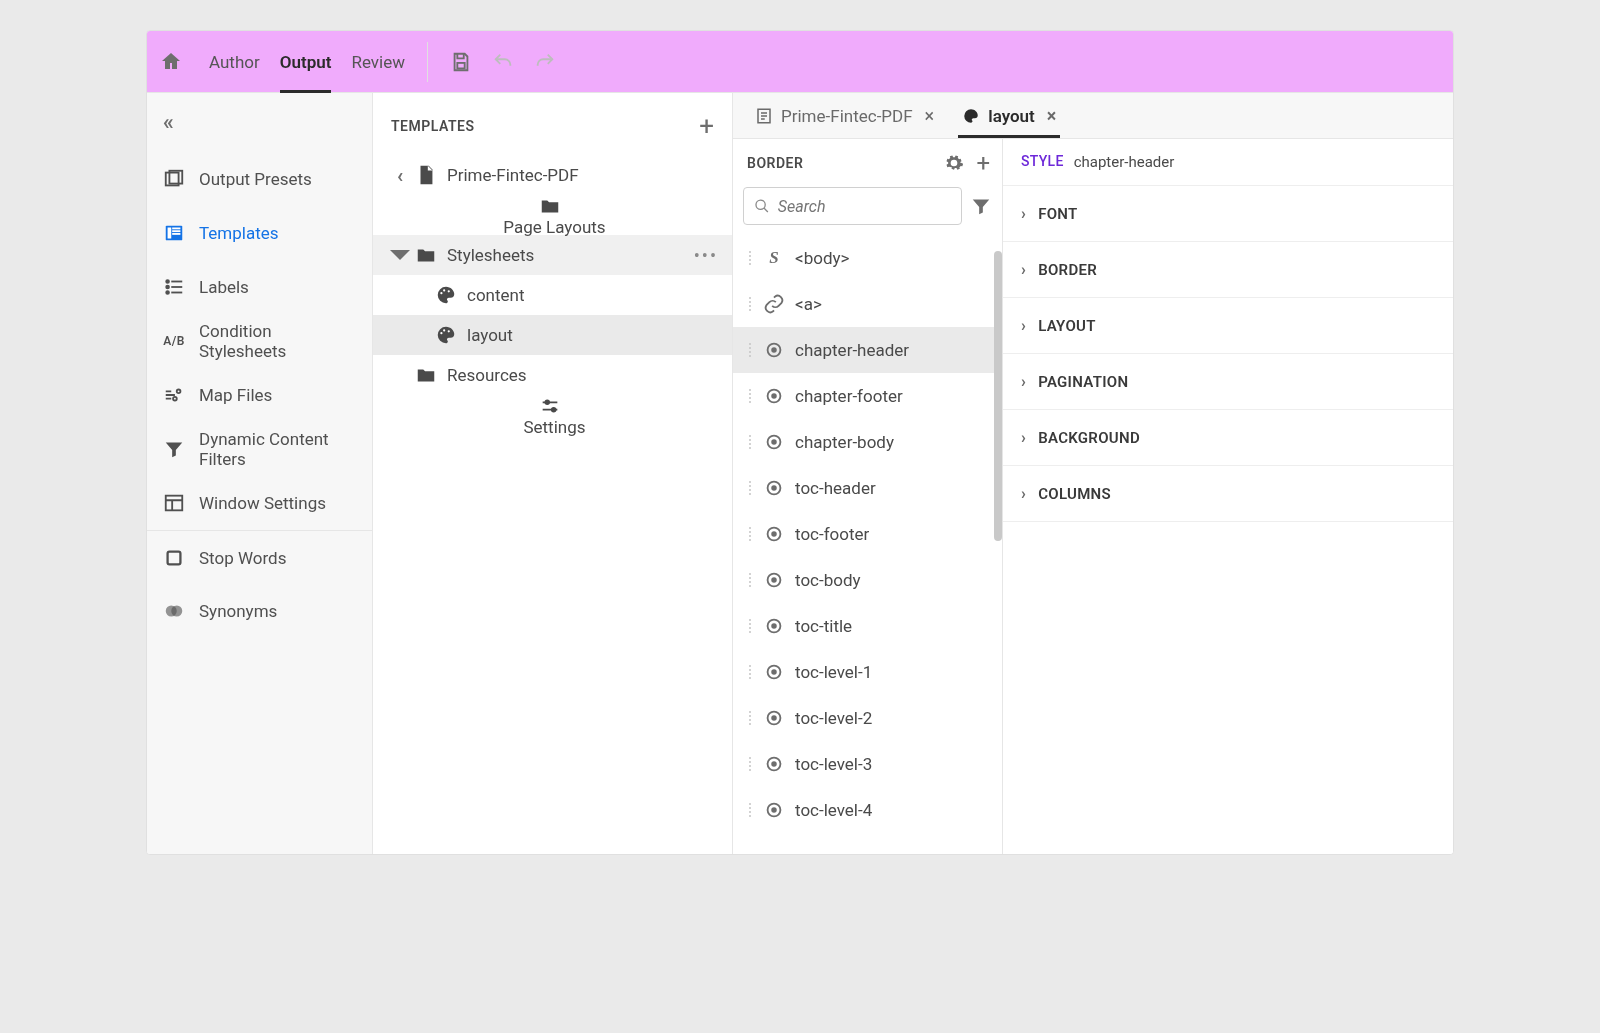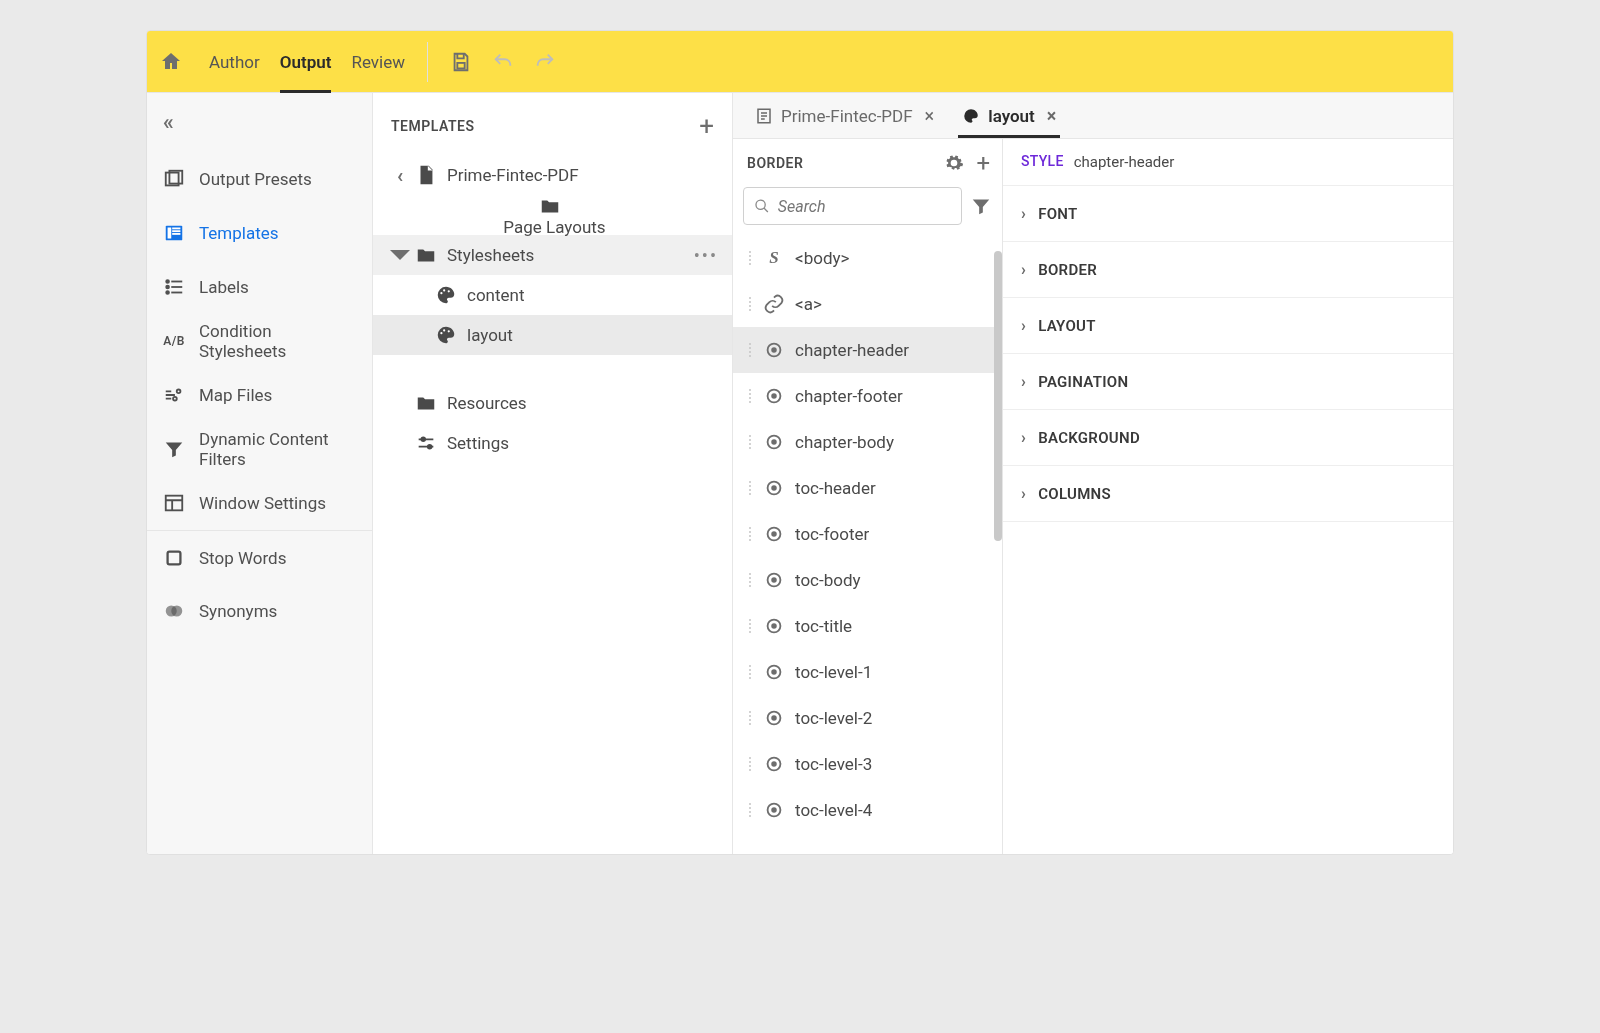--- a/index.html
+++ b/index.html
@@ -1,20 +1,20 @@
 <!DOCTYPE html>
 <html><head>
 <meta charset="utf-8">
 <style>
   * { box-sizing: border-box; margin: 0; padding: 0; font-family: -apple-system, BlinkMacSystemFont, "Segoe UI", Roboto, Helvetica, Arial, sans-serif; }
   body { background: #eaeaea; width: 1600px; height: 1033px; overflow: hidden; padding: 30px; }
   .app { width: 1308px; height: 825px; background: #fff; margin: 0 auto; display: flex; flex-direction: column; border: 1px solid #e0e0e0; border-radius: 4px; overflow: hidden; }
 
   
-  .topbar { height: 62px; background: #fde047; border-bottom: 1px solid #e6e6e6; display: flex; align-items: center; padding: 0 12px; }
+  .topbar { height: 62px; background: #f0abfc; border-bottom: 1px solid #e6e6e6; display: flex; align-items: center; padding: 0 12px; }
   .home-ic { width: 24px; height: 24px; color: #6e6e6e; margin-right: 16px; }
   .top-tab { padding: 0 10px; height: 62px; display: flex; align-items: center; color: #555; font-size: 17px; cursor: pointer; position: relative; }
   .top-tab.active { color: #2b2b2b; font-weight: 600; }
   .top-tab.active::after { content: ""; position: absolute; bottom: 0; left: 10px; right: 10px; height: 3px; background: #2b2b2b; }
   .top-divider { width: 1px; height: 40px; background: #e0e0e0; margin: 0 12px; }
   .tb-icon { width: 22px; height: 22px; color: #6e6e6e; margin: 0 10px; cursor: pointer; }
   .tb-icon.dim { color: #bdbdbd; }
 
   
   .main { flex: 1; display: flex; overflow: hidden; }
@@ -267,30 +267,30 @@
               <span class="tree-ic">
                 <svg viewBox="0 0 24 24" fill="currentColor">
                   <path d="M12 3a9 9 0 100 18c1 0 2-1 2-2s-1-1-1-2 1-2 2-2h2a4 4 0 004-4c0-4-4-8-9-8z"></path>
                   <circle cx="7" cy="10" r="1.2" fill="#fff"></circle>
                   <circle cx="10" cy="7" r="1.2" fill="#fff"></circle>
                   <circle cx="15" cy="8" r="1.2" fill="#fff"></circle>
                 </svg>
               </span>
               <span class="tree-label">layout</span>
             </div>
-            <div class="tree-row" style="padding-left: 12px; margin-top: 28px;">
+            <div class="tree-row" style="padding-left: 12px;">
               <span class="tree-chev"></span>
               <span class="tree-ic">
                 <svg viewBox="0 0 24 24" fill="currentColor">
                   <path d="M3 6h6l2 2h10v11H3z"></path>
                 </svg>
               </span>
               <span class="tree-label">Resources</span>
             </div>
-            <div class="tree-row" style="padding-left: 12px;">
+            <div class="tree-row" style="padding-left: 12px; flex-direction: column;">
               <span class="tree-chev"></span>
               <span class="tree-ic">
                 <svg viewBox="0 0 24 24" fill="none" stroke="currentColor" stroke-width="2">
                   <path d="M4 8h16M4 16h16"></path>
                   <circle cx="9" cy="8" r="2" fill="currentColor"></circle>
                   <circle cx="16" cy="16" r="2" fill="currentColor"></circle>
                 </svg>
               </span>
               <span class="tree-label">Settings</span>
             </div>

